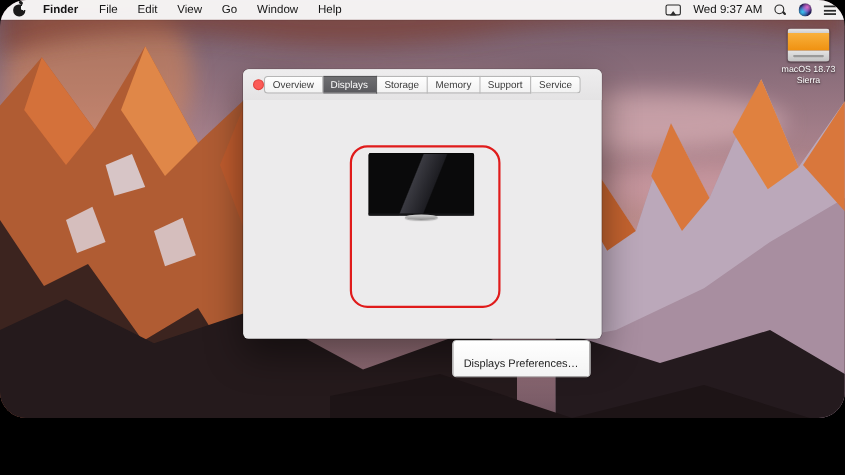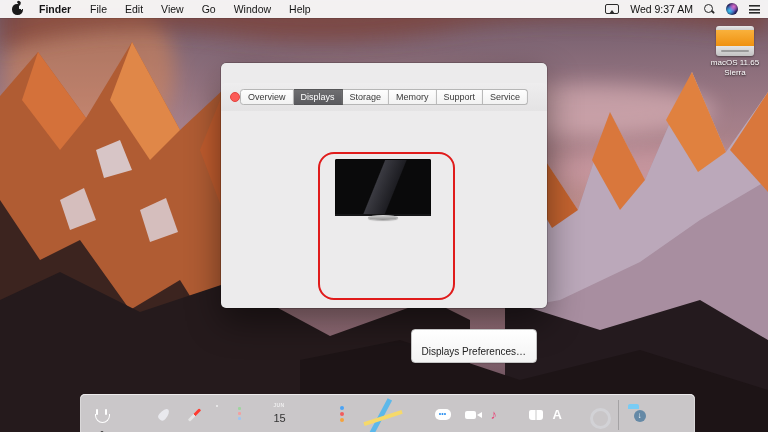--- a/index.html
+++ b/index.html
@@ -1,17 +1,17 @@
 <!DOCTYPE html>
 <html><head>
 <meta charset="utf-8">
 <style>
   html,body{margin:0;padding:0;background:#000;}
-  .screen{position:relative;width:768px;height:432px;overflow:hidden;
-    font-family:"Liberation Sans",sans-serif;-webkit-font-smoothing:antialiased;}
+  .screen{position:relative;width:768px;height:380px;overflow:hidden;
+    font-family:"Liberation Sans",sans-serif;border-radius:24px;-webkit-font-smoothing:antialiased;}
   .screen *{box-sizing:border-box;}
 
   
   #wallpaper{position:absolute;inset:0;}
 
   
   .menubar{position:absolute;top:0;left:0;right:0;height:18px;
     background:rgba(247,247,247,.97);display:flex;align-items:center;
     padding:0 8px 0 10px;font-size:10.5px;color:#151515;z-index:40;
     box-shadow:0 0.5px 0 rgba(0,0,0,.18);}
@@ -51,21 +51,21 @@
   .drive-base::after{content:"";position:absolute;left:5px;right:5px;top:3.5px;height:2px;
     background:#9a9a9a;border-radius:1px;}
   .desktop-label{margin-top:2px;font-size:8px;line-height:1.2;color:#fff;
     text-shadow:0 1px 2px rgba(0,0,0,.85);}
 
   
   .window{position:absolute;left:221px;top:63px;width:326px;height:245px;z-index:30;
     background:#ecebec;border-radius:5px;
     box-shadow:0 0 0 0.5px rgba(0,0,0,.35),0 14px 34px rgba(0,0,0,.45);}
   .titlebar{position:relative;height:28px;border-radius:5px 5px 0 0;
-    background:linear-gradient(#eeedee,#e4e3e4);margin-top:20px;}
+    background:linear-gradient(#eeedee,#e4e3e4);}
   .traffic{position:absolute;left:9px;top:9px;display:flex;gap:6px;}
   .tl{width:10px;height:10px;border-radius:50%;}
   .tl-close{background:#fc5b57;border:0.5px solid #e2443f;}
   .tl-min{background:#fdbe41;border:0.5px solid #dfa133;}
   .tl-zoom{background:#d2d0d2;border:0.5px solid #bcbabc;}
   .tabs{position:absolute;left:50%;top:6px;transform:translateX(-50%);display:flex;}
   .tab{border:1px solid #b6b6b6;border-left:none;background:linear-gradient(#fefefe,#f2f2f2);
     padding:0 7px;height:16px;line-height:15px;font-size:9px;color:#3a3a3a;white-space:nowrap;}
   .tab:first-child{border-left:1px solid #b6b6b6;border-radius:3.5px 0 0 3.5px;}
   .tab:last-child{border-radius:0 3.5px 3.5px 0;}
@@ -242,21 +242,21 @@
     </span>
   </div>
 
   <div class="desktop-icon">
     <div class="drive">
       <div class="drive-cap"></div>
         <div class="drive-body"></div>
         <div class="drive-base"></div>
     </div>
     <div class="desktop-label">
-      <div>macOS 11.65</div>
+      <div>macOS 18.73</div>
       <div>Sierra</div>
     </div>
   </div>
 
   <div class="window">
     <div class="titlebar">
       <div class="traffic">
         <span class="tl tl-close"></span>
         <span class="tl tl-min"></span>
         <span class="tl tl-zoom"></span>

